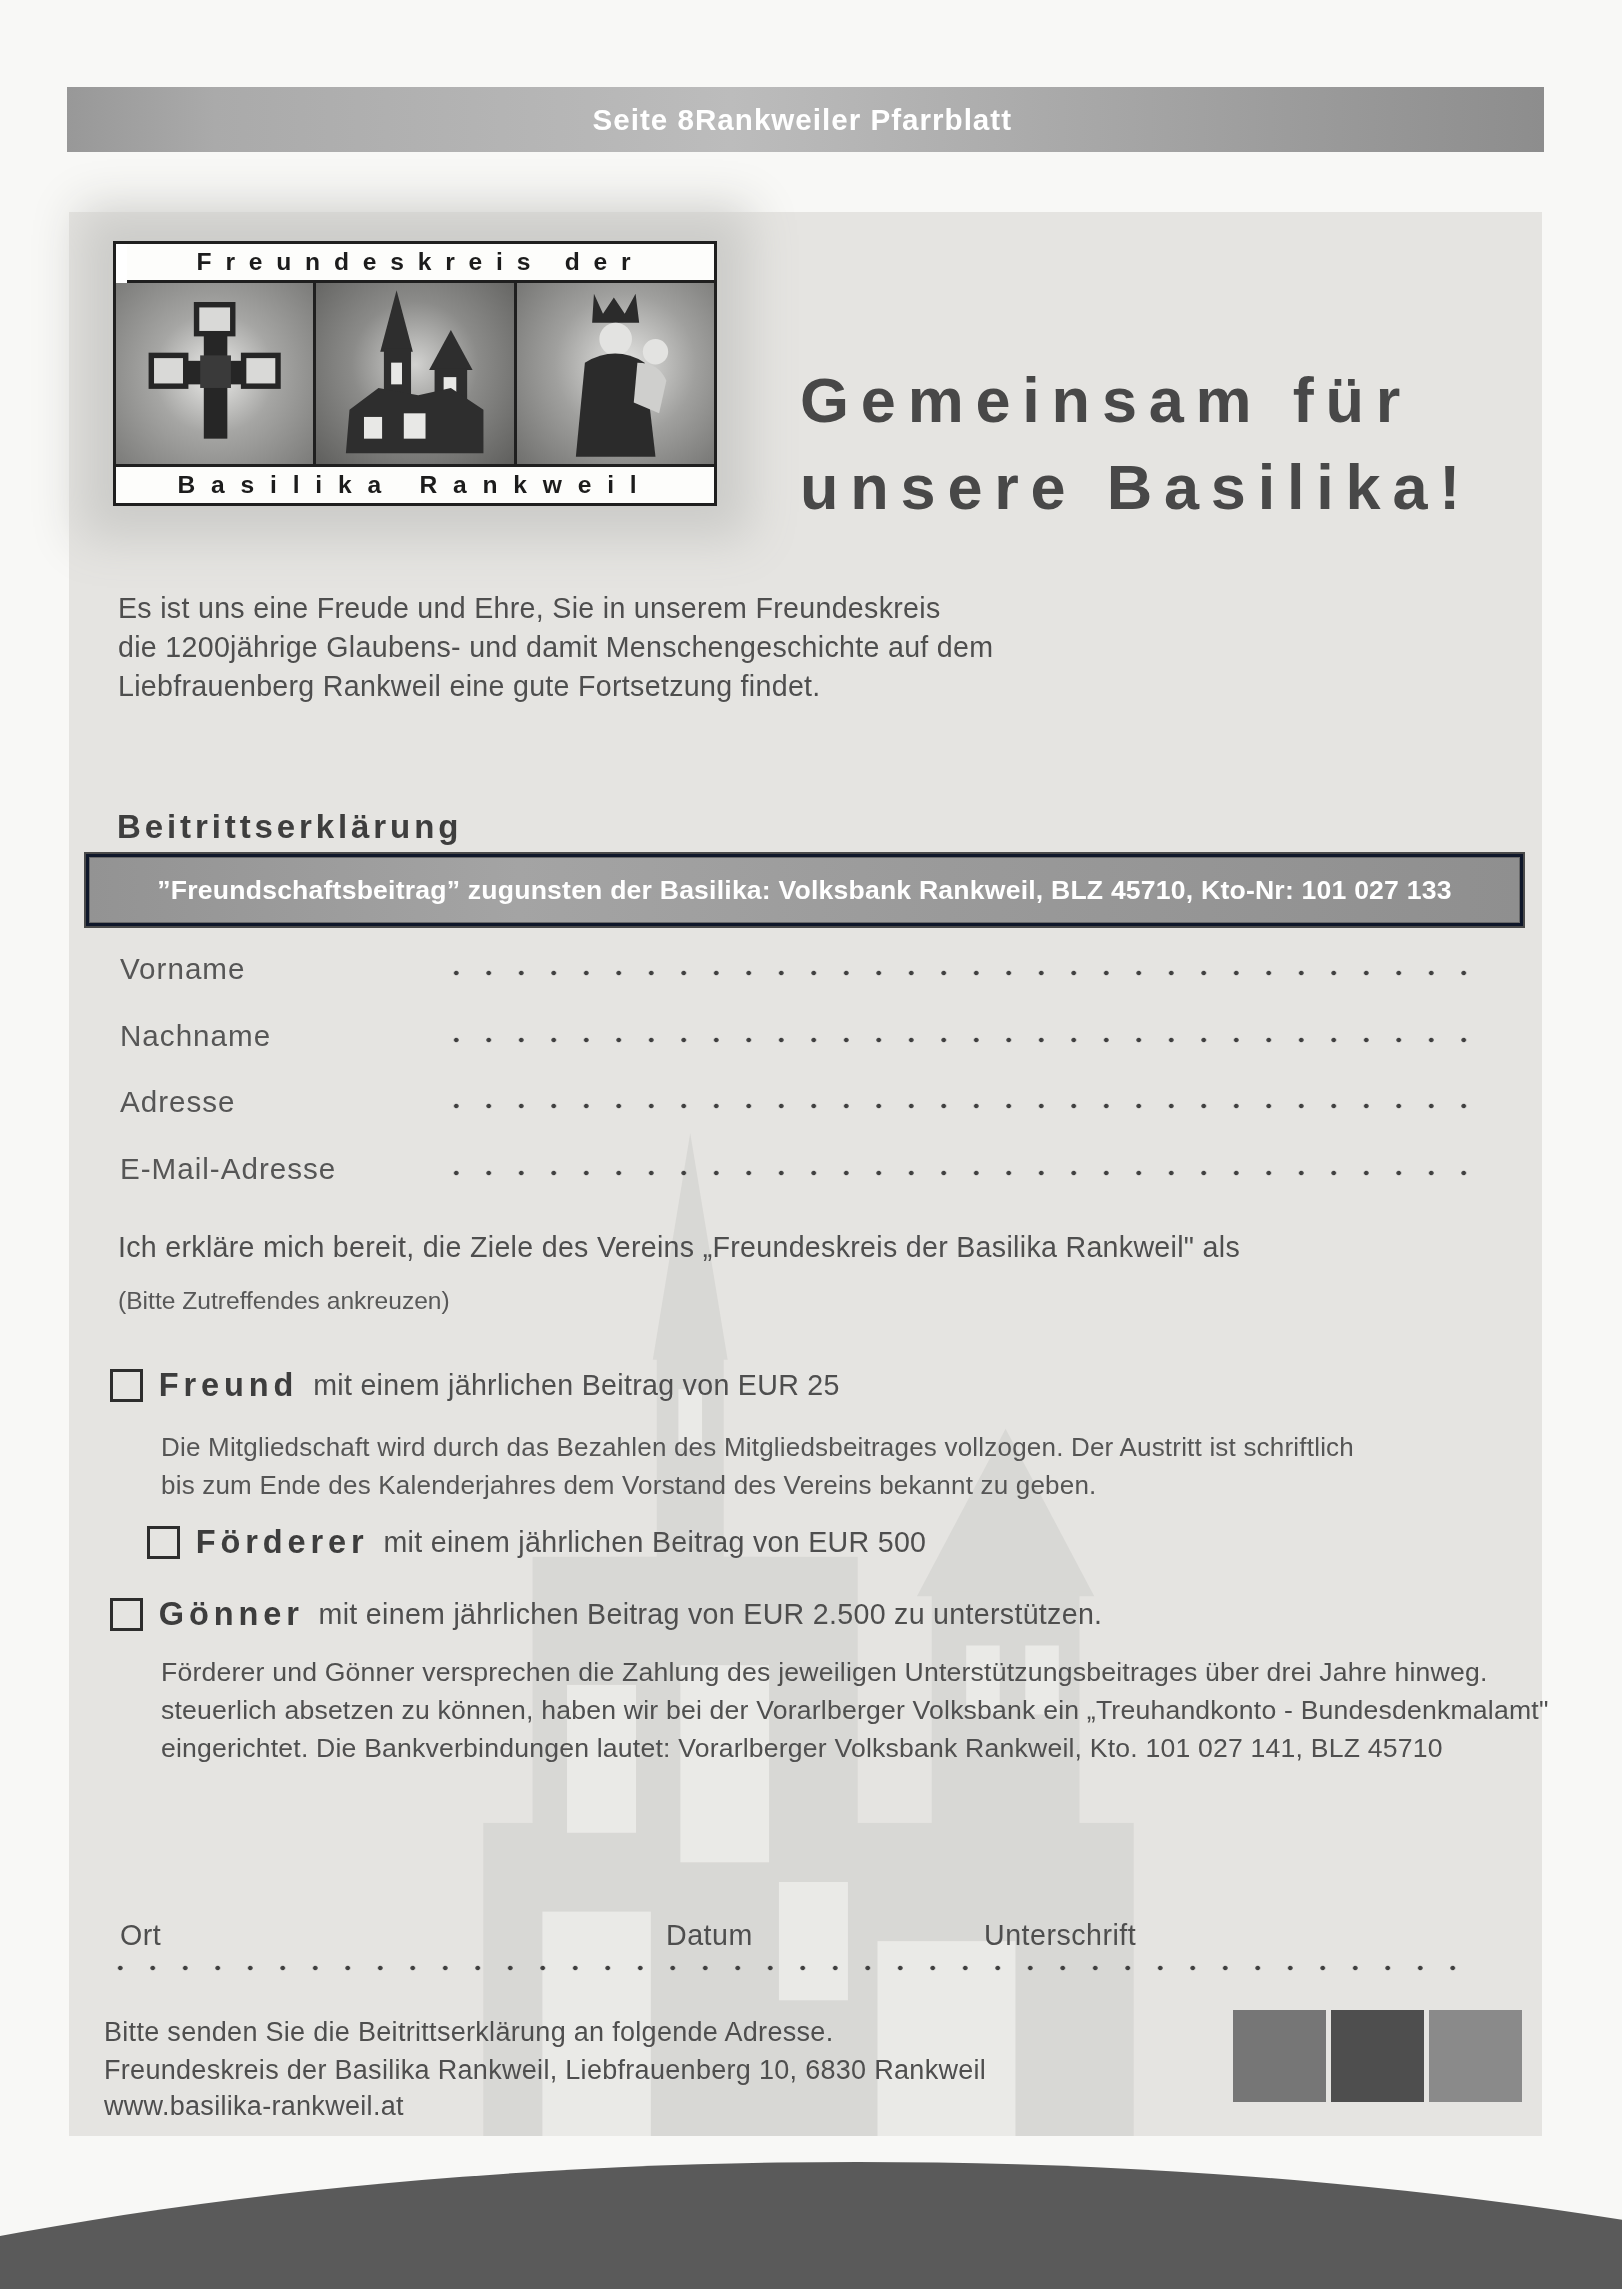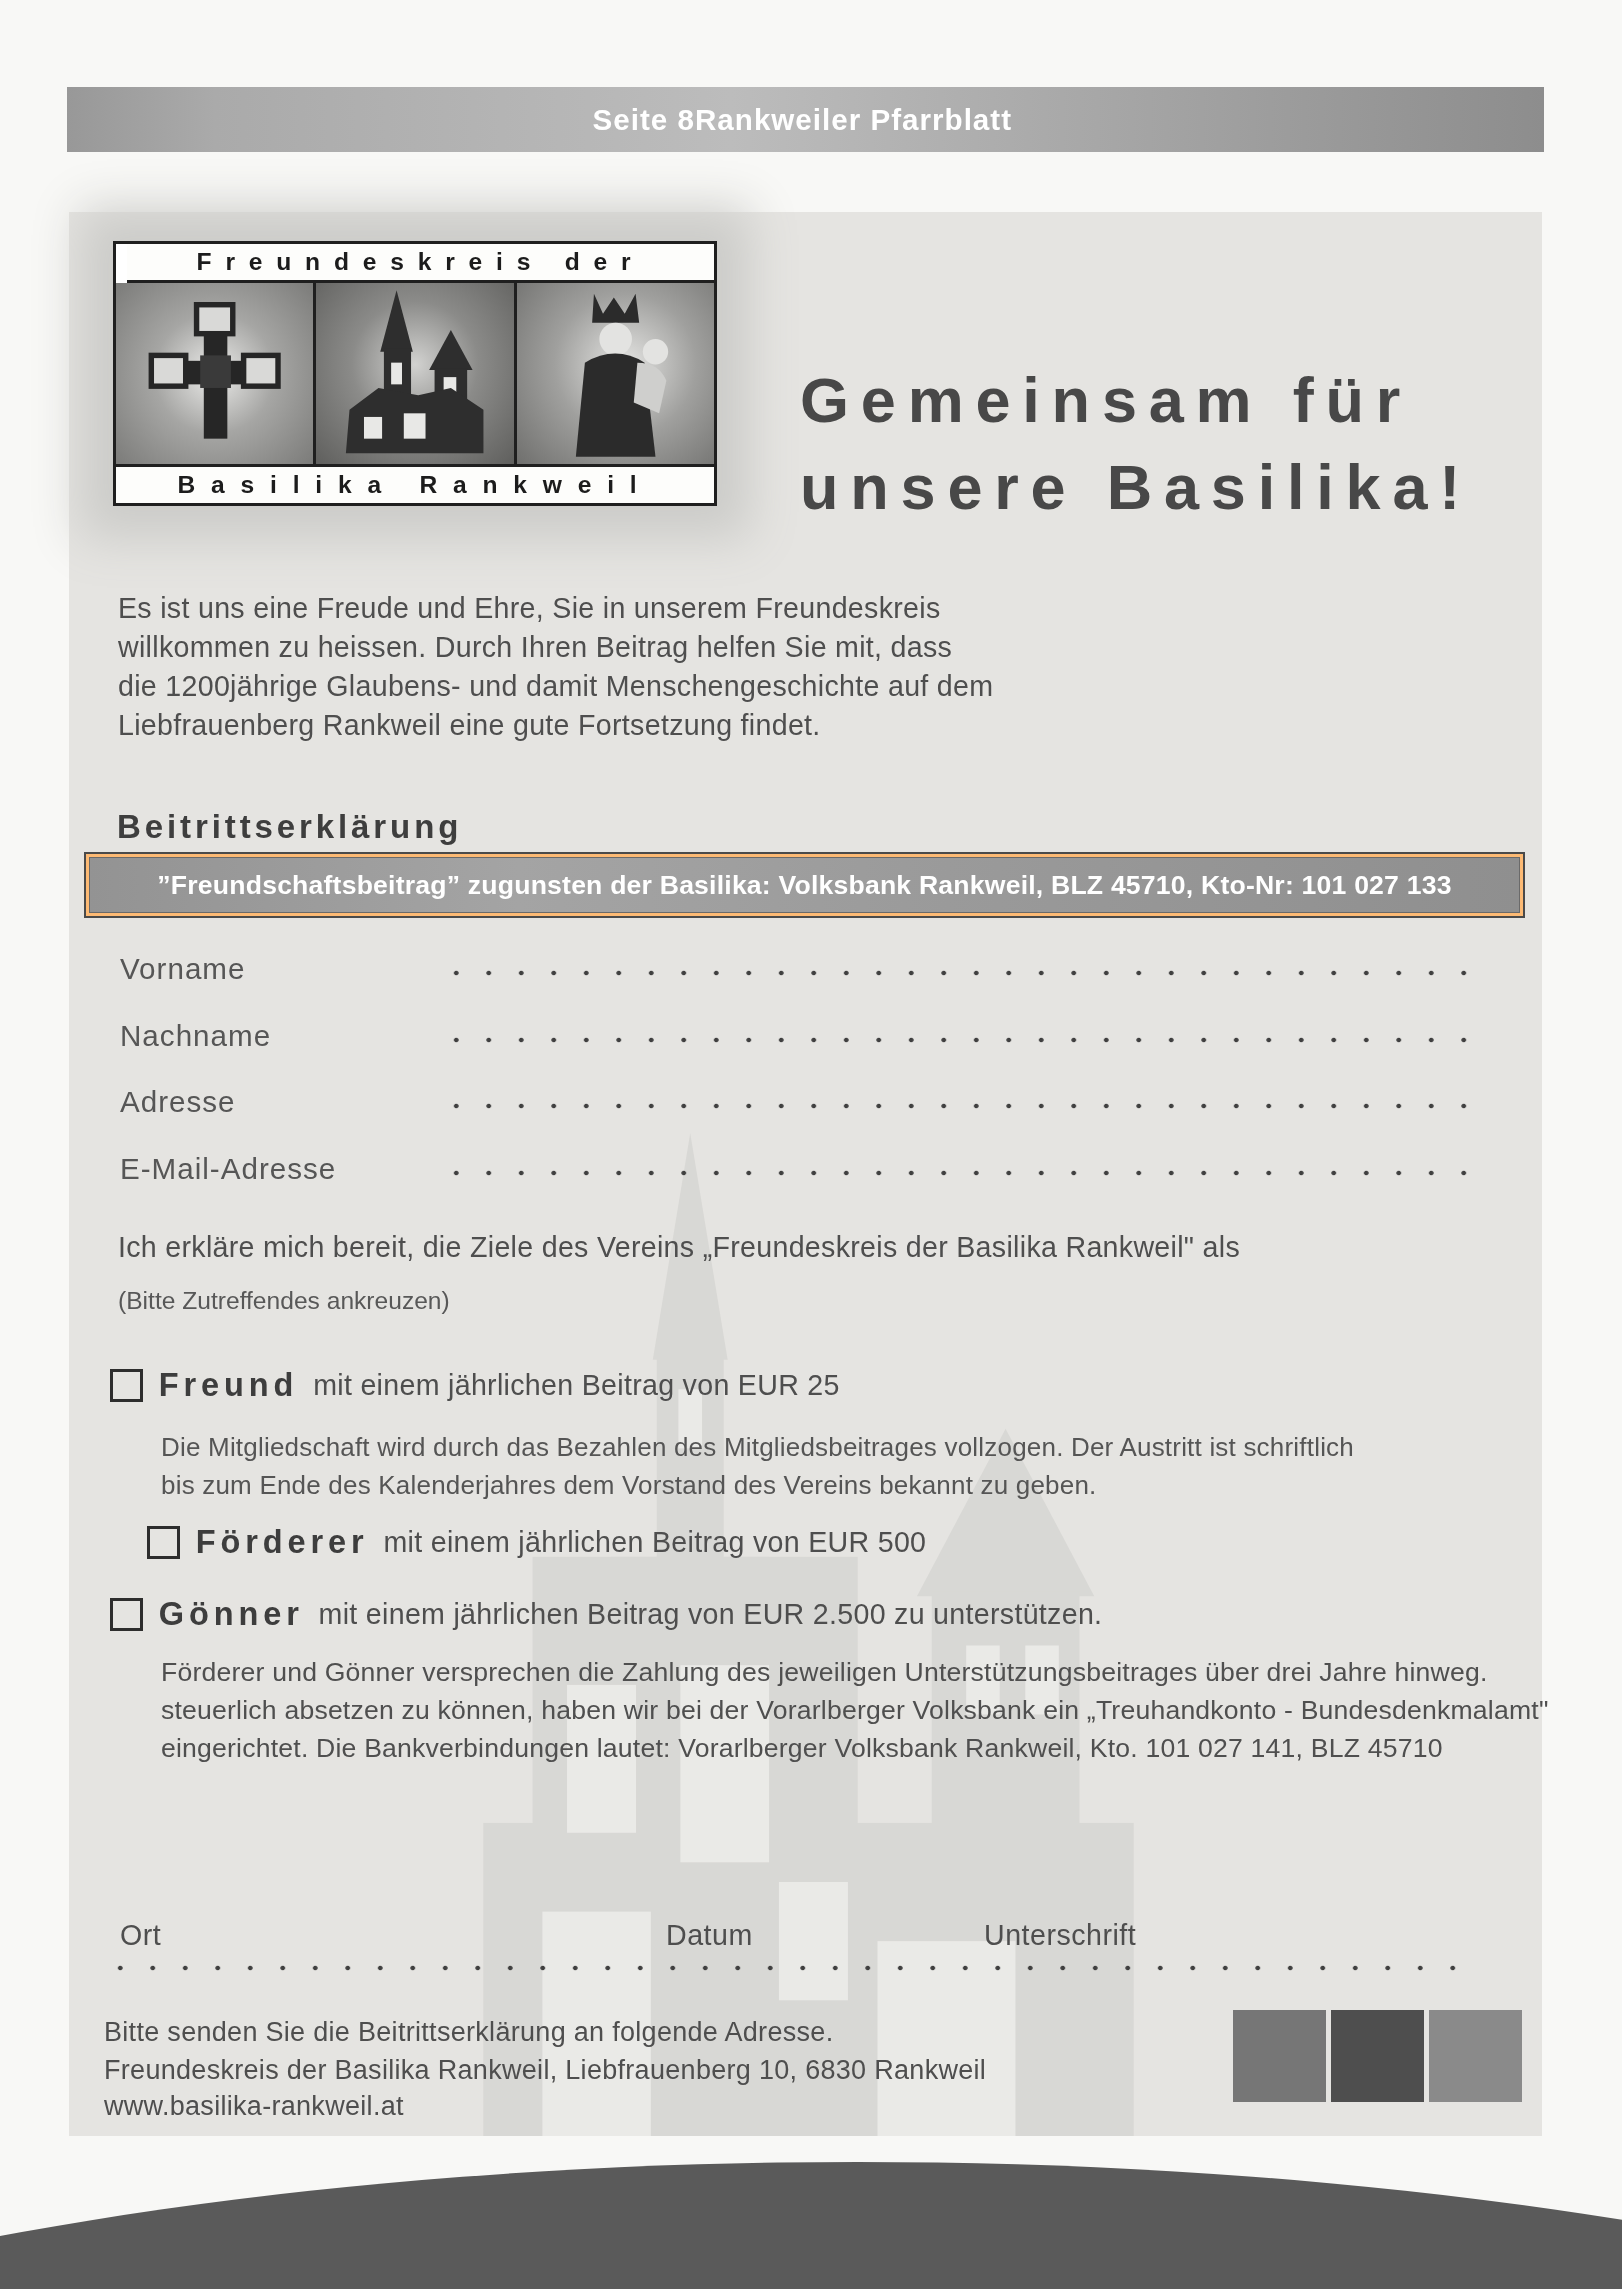--- a/index.html
+++ b/index.html
@@ -53,22 +53,22 @@
     font-size:63px;font-weight:bold;color:#484848;letter-spacing:11.8px;line-height:87px;white-space:nowrap;
   }
   
   .intro{position:absolute;left:118px;top:589px;font-size:28.6px;line-height:39px;color:#4e4e4e;letter-spacing:0.3px;}
   
   .section-heading{
     position:absolute;left:117px;top:808px;
     font-size:33px;font-weight:bold;color:#3e3e3e;letter-spacing:3.9px;
   }
   .bank-bar-outer{
-    position:absolute;left:84px;top:852px;width:1441px;height:66px;box-sizing:border-box;
-    border:2px solid #4a4a4a;background:#fdba74;padding:3px;
+    position:absolute;left:84px;top:852px;width:1441px;height:76px;box-sizing:border-box;
+    border:2px solid #4a4a4a;background:#0f172a;padding:3px;
   }
   .bank-bar-inner{
     width:100%;height:100%;box-sizing:border-box;border:1px solid #6a6a6a;
     background:linear-gradient(90deg,#939393 0%,#a4a4a4 30%,#9a9a9a 60%,#8f8f8f 100%);
     display:flex;align-items:center;justify-content:center;
   }
   .bank-bar-inner span{font-size:26.6px;font-weight:bold;color:#ffffff;letter-spacing:0.2px;white-space:nowrap;}
   
   .field-label{position:absolute;left:120px;font-size:29.6px;color:#565656;letter-spacing:1px;}
   .dots{
@@ -182,21 +182,20 @@
     <div class="logo-bar bottom">Basilika Rankweil</div>
   </div>
 
   <div class="big-title">
     <div>Gemeinsam für</div>
     <div>unsere Basilika!</div>
   </div>
 
   <div class="intro">
     <div>Es ist uns eine Freude und Ehre, Sie in unserem Freundeskreis</div>
-    <div>willkommen zu heissen. Durch Ihren Beitrag helfen Sie mit, dass</div>
     <div>die 1200jährige Glaubens- und damit Menschengeschichte auf dem</div>
     <div>Liebfrauenberg Rankweil eine gute Fortsetzung findet.</div>
   </div>
 
   <div class="section-heading">Beitrittserklärung</div>
   <div class="bank-bar-outer">
     <div class="bank-bar-inner">
       <span>”Freundschaftsbeitrag” zugunsten der Basilika: Volksbank Rankweil, BLZ 45710, Kto-Nr: 101 027 133</span>
     </div>
   </div>

